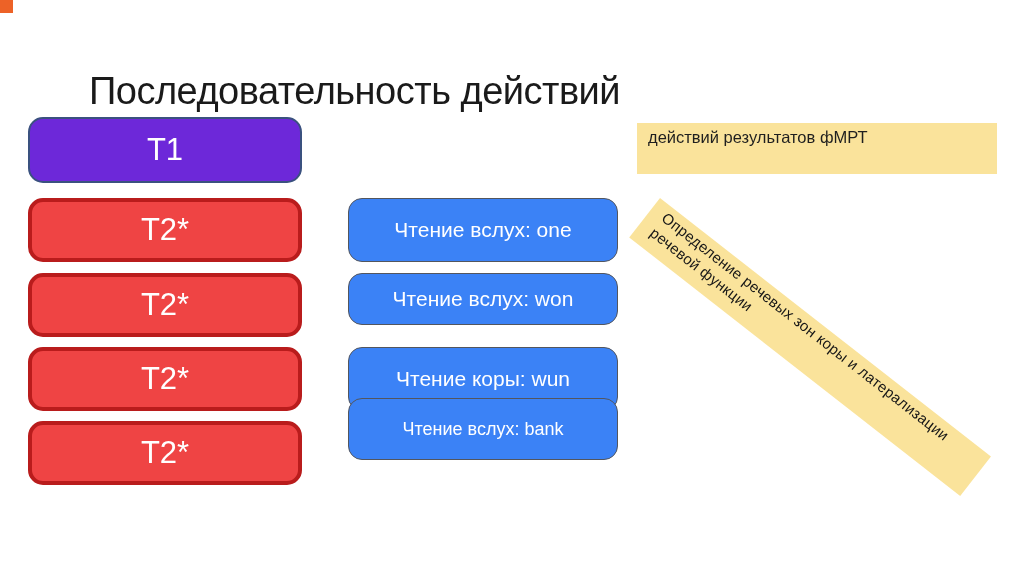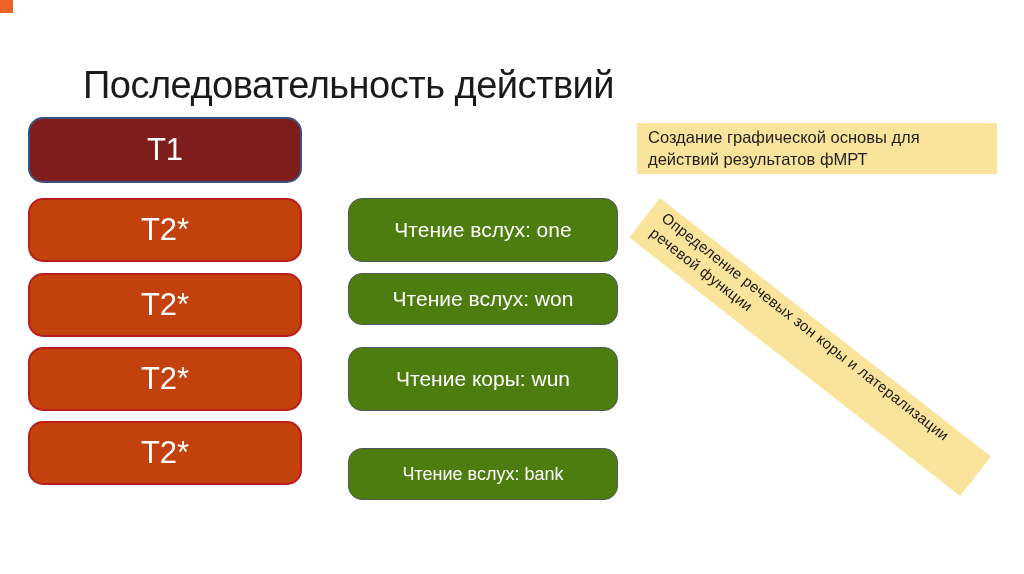--- a/index.html
+++ b/index.html
@@ -15,21 +15,21 @@
   .corner-marker {
     position: absolute;
     left: 0; top: 0;
     width: 13px; height: 13px;
     background: #ED6227;
   }
 
   .title {
     position: absolute;
     left: 75px; top: 56px;
-    margin: 8px;
+    margin: 14px;
     font-size: 38px;
     font-weight: 400;
     letter-spacing: -0.5px;
     color: #1a1a1a;
     white-space: nowrap;
   }
 
   .lbox {
     position: absolute;
     left: 28px;
@@ -38,36 +38,36 @@
     border-radius: 15px;
     box-sizing: border-box;
     display: flex;
     align-items: center;
     justify-content: center;
     color: #ffffff;
     font-size: 31px;
   }
   .lbox.blue {
     height: 66px;
-    background: #7f1d1d;
+    background: #6d28d9;
     border: 2px solid #3A517F;
   }
   .lbox.orange {
-    background: #c2410c;
-    border: 2px solid #b91c1c;
+    background: #ef4444;
+    border: 4px solid #b91c1c;
   }
 
   .mbox {
     position: absolute;
     left: 348px;
     width: 270px;
     height: 64px;
     border-radius: 14px;
     box-sizing: border-box;
-    background: #4d7c0f;
+    background: #3b82f6;
     border: 1.5px solid #53565E;
     display: flex;
     flex-direction: column;
     align-items: center;
     justify-content: center;
     color: #ffffff;
     font-size: 21px;
     text-align: center;
   }
   .mbox.small { font-size: 18px; line-height: 1.35; }
@@ -132,26 +132,25 @@
     <span class="line"></span>
   </div>
   <div class="mbox" style="top:273px;height:52px">
     <span class="line">Чтение вслух: won</span>
     <span class="line"></span>
   </div>
   <div class="mbox" style="top:347px">
     <span class="line">Чтение коры: wun</span>
     <span class="line"></span>
   </div>
-  <div class="mbox small" style="top:448px;height:52px">
+  <div class="mbox small" style="top:398px;height:62px">
     <span class="line">Чтение вслух: bank</span>
   </div>
 
   <div class="note-top">
-    <span class="line">Создание графической основы для</span>
     <span class="line">действий результатов фМРТ</span>
   </div>
 
   <div class="note-diagonal">
     <span class="line">Определение речевых зон коры и латерализации</span>
     <span class="line">речевой функции</span>
   </div>
 
 </div>
 

